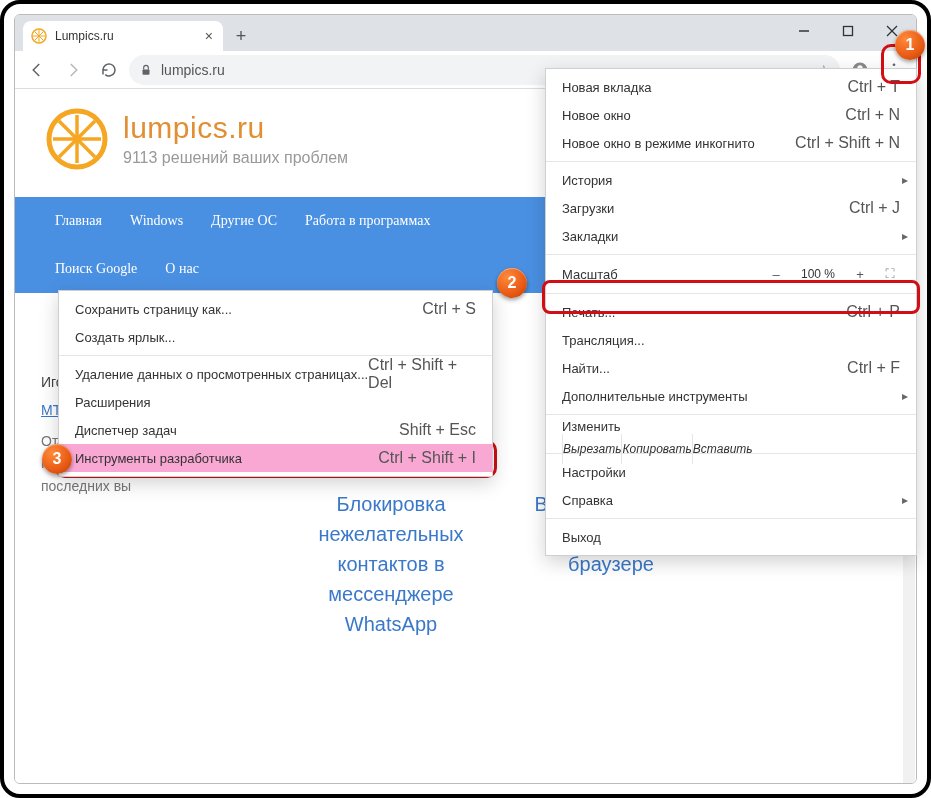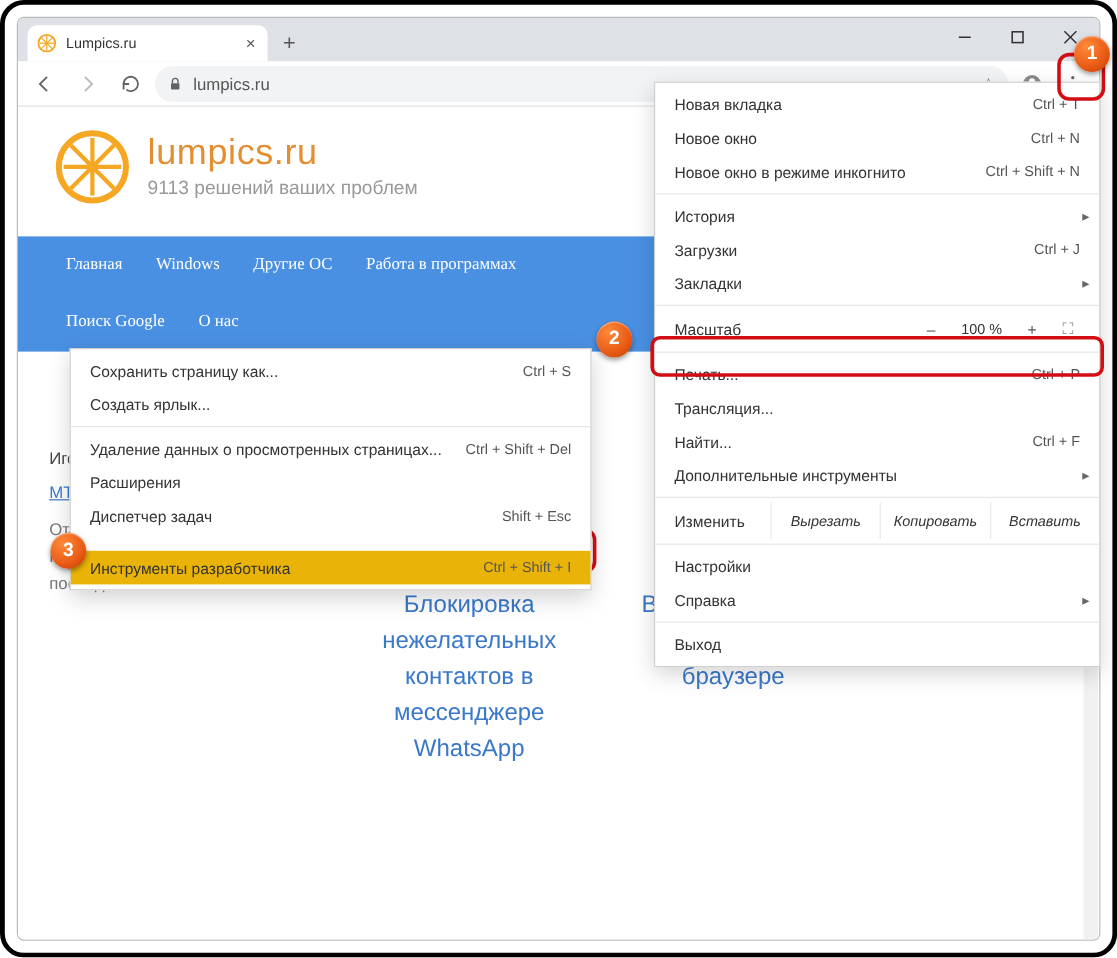--- a/index.html
+++ b/index.html
@@ -47,38 +47,38 @@
   .sidebar a { color:#3a78c9; text-decoration:underline; }
   .cards { display:flex; gap:40px; }
   .card { width:180px; text-align:center; }
   .card .ic { width:110px; height:110px; margin:0 auto 8px; display:flex; align-items:center; justify-content:center; }
   .card .ttl { color:#3a78c9; font-size:20px; line-height:1.5; }
 
   
   .menu-main { position:absolute; top:68px; right:14px; width:372px; background:#fff; border:1px solid #cfcfcf; box-shadow:0 6px 18px rgba(0,0,0,.18); font-size:13px; color:#333; padding:4px 0; }
   .mi { display:flex; align-items:center; height:28px; padding:0 16px; position:relative; }
   .mi .label { flex:1; white-space:nowrap; }
-  .mi .sc { color:#555; font-size:12px; }
+  .mi .sc { color:#555; font-size:16px; }
   .mi .arrow { position:absolute; right:8px; color:#666; font-size:12px; }
   .sep { height:1px; background:#e6e6e6; margin:4px 0; }
   .zoom-row { display:flex; align-items:center; height:30px; padding:0 16px 0 16px; gap:10px; }
   .zoom-row .label { flex:1; }
   .zoom-row .zbtn { width:20px; text-align:center; color:#555; }
   .zoom-row .pct { color:#333; font-size:12px; width:44px; text-align:center; }
-  .edit-row { display:flex; padding-left:16px; height:30px; align-items:center; }
+  .edit-row { display:flex; padding-left:16px; height:30px; align-items:flex-start;flex-direction:column; }
   .edit-row .label { width:80px; }
   .edit-row .ebtns { flex:1; display:flex; }
   .edit-row .ebtn { flex:1; text-align:center; border-left:1px solid #e6e6e6; height:30px; line-height:30px; font-size:12px;font-style:italic; }
 
   .hl-main { position:absolute; top:280px; right:11px; width:378px; height:34px; border:3px solid #d20e14; border-radius:8px; pointer-events:none; }
   .hl-sub-outer { position:absolute; border:3px solid #d20e14; border-radius:10px; pointer-events:none; }
 
   
   .menu-sub { position:absolute; top:290px; left:58px; width:435px; background:#fff; border:1px solid #cfcfcf; box-shadow:0 6px 18px rgba(0,0,0,.18); font-size:13px; color:#333; padding:4px 0; z-index:5; }
-  .menu-sub .mi.hl { background:#eab308;margin-top:15px; }
+  .menu-sub .mi.hl { background:#f9a8d4; }
 
   
   .callout { position:absolute; width:30px; height:30px; border-radius:50%; display:flex; align-items:center; justify-content:center; font-weight:bold; color:#fff; font-size:16px; z-index:50;
     background: radial-gradient(circle at 35% 30%, #ff8a3a 0%, #e85a15 60%, #b83e00 100%);
     box-shadow:0 2px 4px rgba(0,0,0,.4), inset 0 1px 1px rgba(255,255,255,.4); }
 </style>
 </head>
 <body>
 
 <div class="outer-frame">

